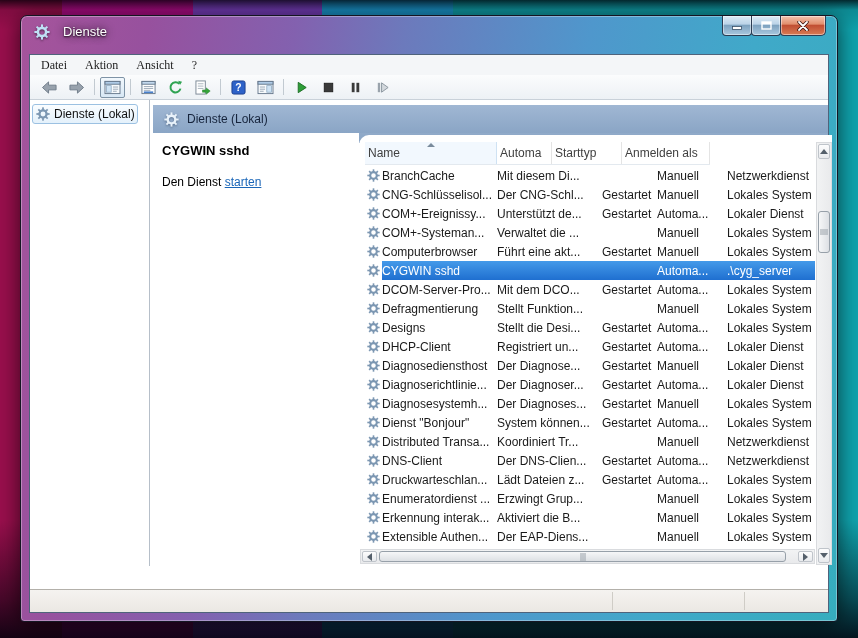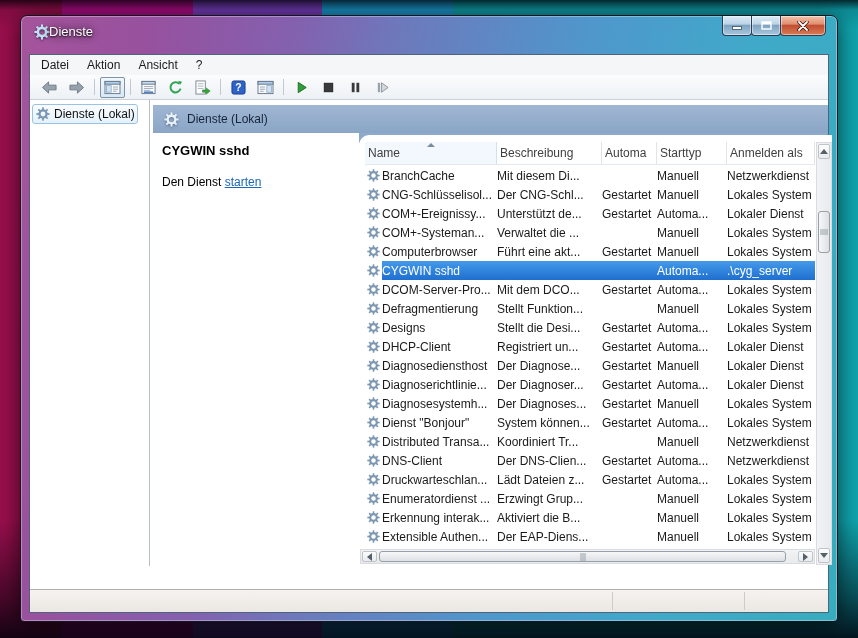--- a/index.html
+++ b/index.html
@@ -21,37 +21,37 @@
 
   
   .window { position:absolute; left:20px; top:15px; width:818px; height:607px;
     border:1px solid #151522; border-radius:7px 7px 4px 4px;
     background:linear-gradient(100deg,#A5549B 0%,#97519E 14%,#8361AF 30%,#6C7ABC 42%,#4F97CC 62%,#40A9C9 80%,#36ADBE 100%);
     box-shadow:inset 0 0 0 1px rgba(255,255,255,.32), 0 3px 22px rgba(0,0,0,.65);
   }
   .titlebar { position:absolute; left:0; top:0; right:0; height:38px; }
   .title-icon { position:absolute; left:13px; top:8px; width:16px; height:16px; color:#BFE0F5;
     filter:drop-shadow(0 1px 1px rgba(0,0,0,.5)); }
-  .title-text { position:absolute; left:28px; top:8px; font-size:13px; color:#FFFFFF;
+  .title-text { position:absolute; left:42px; top:8px; font-size:13px; color:#FFFFFF;
     text-shadow:0 0 8px rgba(0,0,0,.85), 0 1px 2px rgba(0,0,0,.9); }
   .winbtns { position:absolute; top:0; right:11px; display:flex; }
   .winbtn { height:20px; border:1px solid #2C3C52; border-top:none; border-radius:0 0 4px 4px;
     display:flex; align-items:center; justify-content:center;
     box-shadow:inset 0 0 0 1px rgba(255,255,255,.45); margin-left:-1px; }
   .winbtn.min, .winbtn.max { width:30px;
     background:linear-gradient(180deg,#DCEAF5 0%,#BCD4E8 42%,#7FA3C0 50%,#A9C8DF 100%); }
   .winbtn.close { width:46px; border-radius:0 0 5px 4px;
     background:linear-gradient(180deg,#F2C3AE 0%,#E28F6E 42%,#C14F33 50%,#D97B54 100%); }
 
   
   .content { position:absolute; left:8px; right:8px; top:38px; bottom:8px;
     background:#FFFFFF; border:1px solid #4F637B; }
   .menubar { position:absolute; left:0; right:0; top:0; height:20px; background:#F4F6F8;
     display:flex; align-items:center; font-size:12px; color:#1B1B1B; padding-left:2px; }
-  .menu-item { padding:2px 9px; }
+  .menu-item { padding:2px 9px;font-family:Liberation Serif, serif; }
   .toolbar { position:absolute; left:0; right:0; top:20px; height:25px;
     background:linear-gradient(180deg,#FBFCFD,#EDF1F5); border-bottom:1px solid #C9D1D9;
     display:flex; align-items:center; padding-left:6px; }
   .tbtn { width:25px; height:21px; display:flex; align-items:center; justify-content:center; margin:0 1px; }
   .tbtn svg { width:17px; height:15px; }
   .tbtn.pressed { border:1px solid #7E93A6; border-radius:2px;
     background:linear-gradient(180deg,#F2F8FD,#D8E8F5); }
   .tsep { width:1px; height:16px; background:#C2CAD1; margin:0 4px; }
 
   
@@ -309,23 +309,20 @@
             <span>Den Dienst </span><a href="#">starten</a>
           </div>
         </div>
 
         <div class="list">
           <div class="list-header" id="list-header">
               <div class="hcell sorted" style="width: 132px;">
                 <span>Name</span>
                 <span class="sort-arrow"></span>
               </div>
-              <div class="hcell" style="width: 105px;">
-                <span>Beschreibung</span>
-              </div>
               <div class="hcell" style="width: 55px;">
                 <span>Automa</span>
               </div>
               <div class="hcell" style="width: 70px;">
                 <span>Starttyp</span>
               </div>
               <div class="hcell" style="width: 88px;">
                 <span>Anmelden als</span>
               </div>
             </div>

